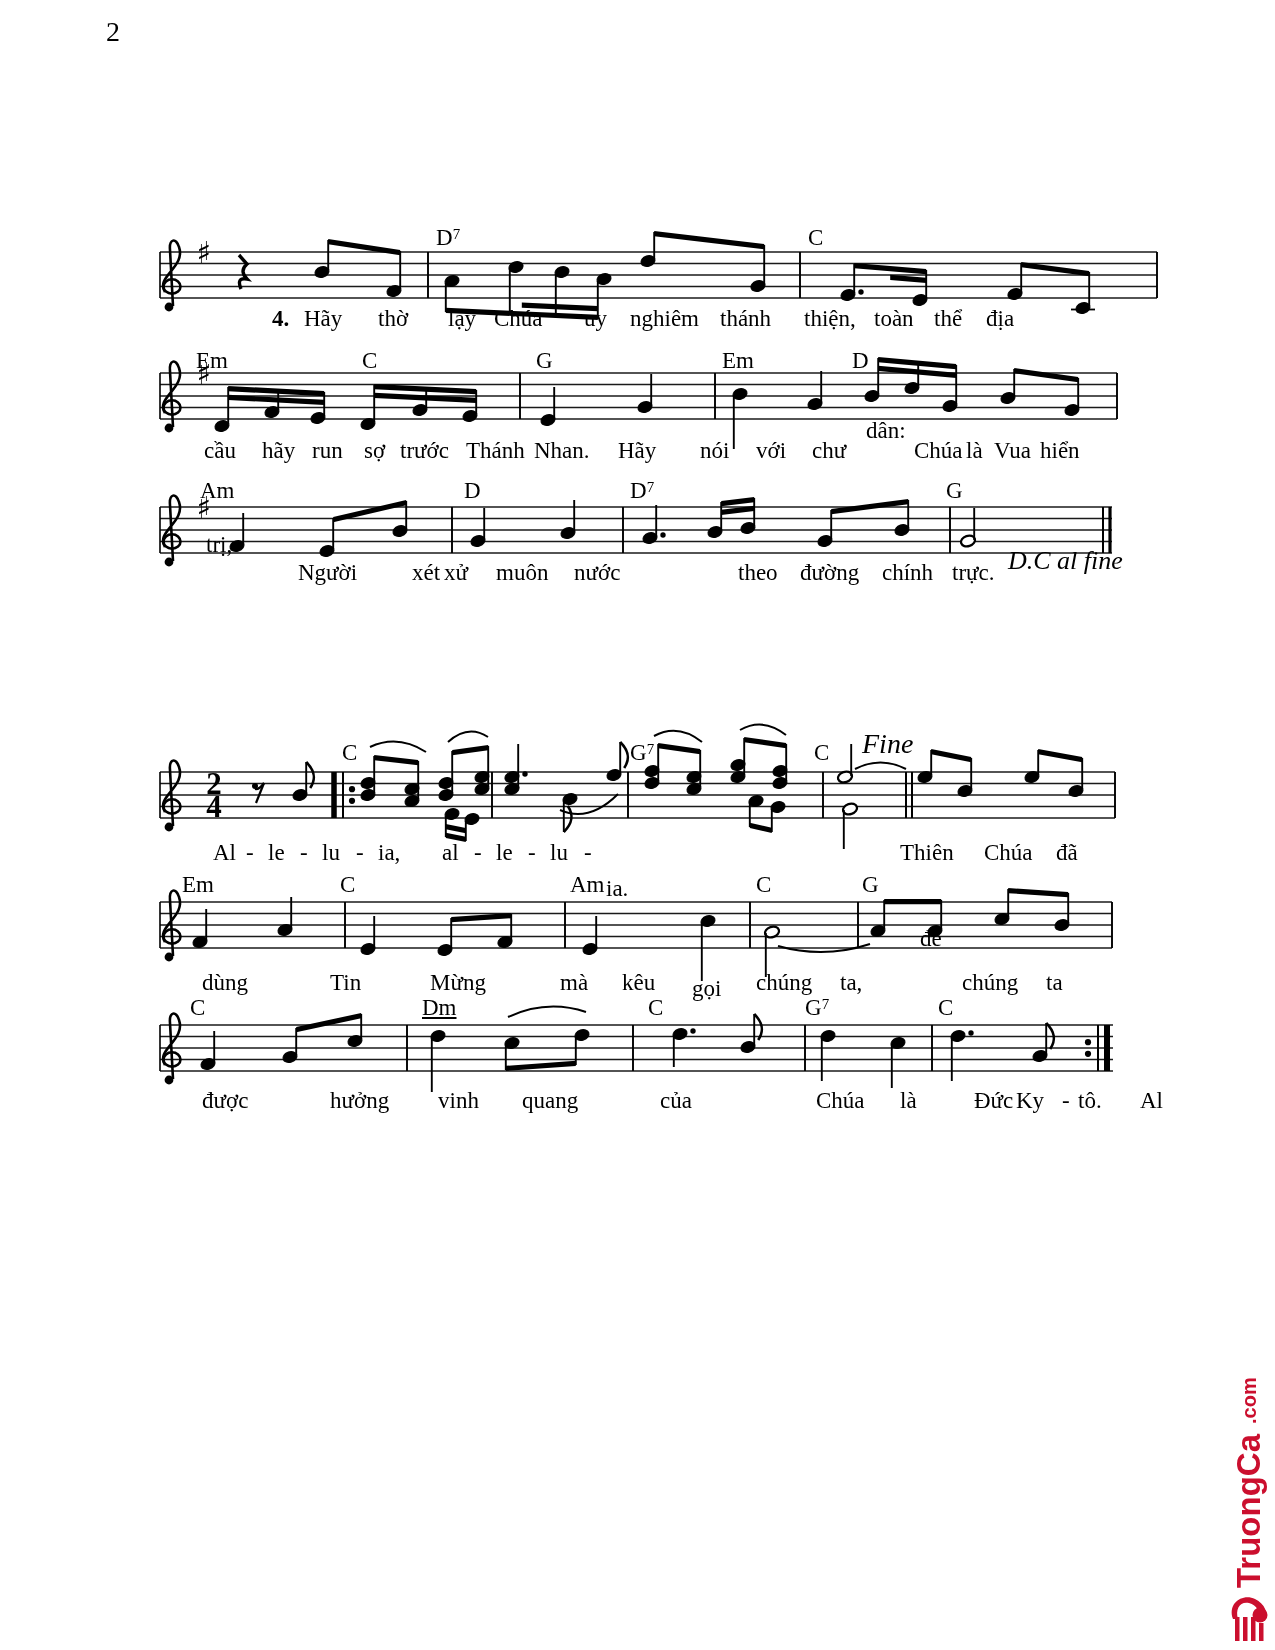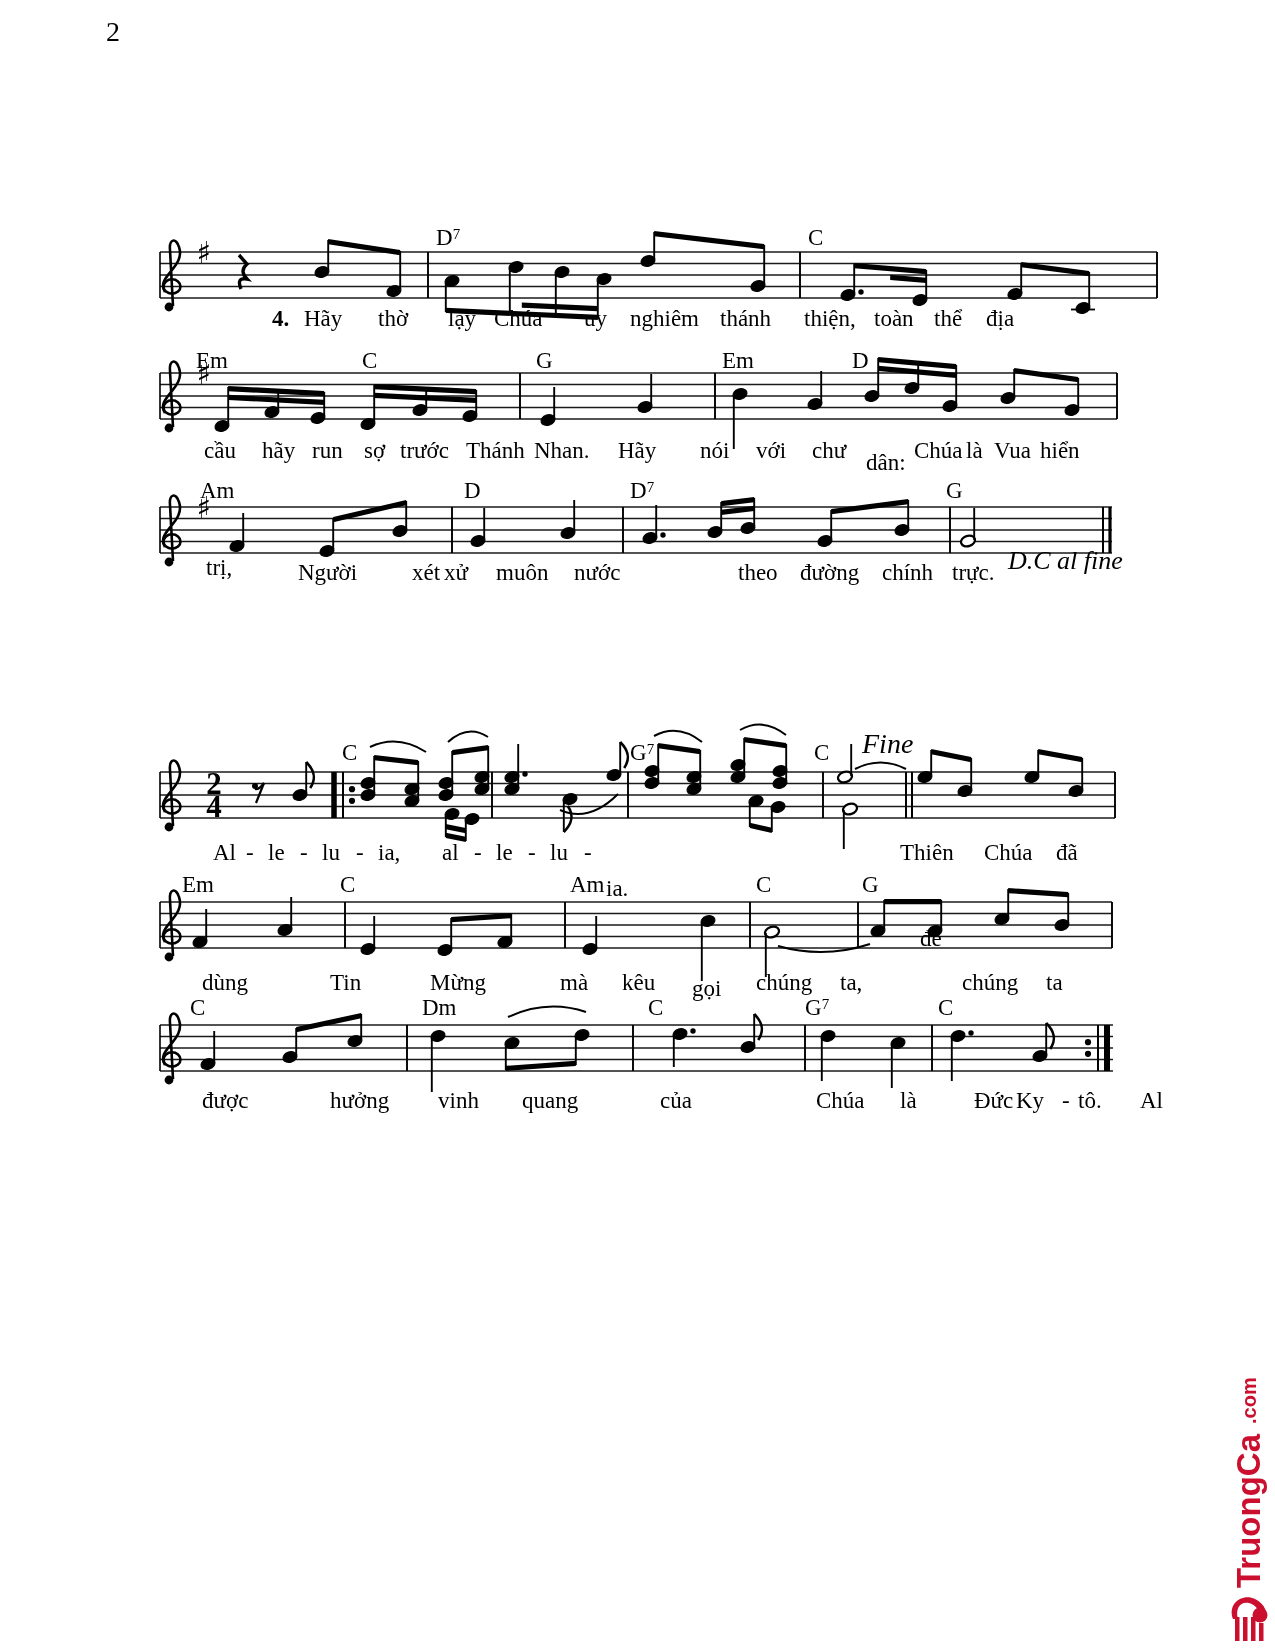--- a/index.html
+++ b/index.html
@@ -398,30 +398,30 @@
       <div class="lyric" style="left: 262px; top: 438px;">hãy</div>
       <div class="lyric" style="left: 312px; top: 438px;">run</div>
       <div class="lyric" style="left: 364px; top: 438px;">sợ</div>
       <div class="lyric" style="left: 400px; top: 438px;">trước</div>
       <div class="lyric" style="left: 466px; top: 438px;">Thánh</div>
       <div class="lyric" style="left: 534px; top: 438px;">Nhan.</div>
       <div class="lyric" style="left: 618px; top: 438px;">Hãy</div>
       <div class="lyric" style="left: 700px; top: 438px;">nói</div>
       <div class="lyric" style="left: 756px; top: 438px;">với</div>
       <div class="lyric" style="left: 812px; top: 438px;">chư</div>
-      <div class="lyric" style="left: 866px; top: 450px;">dân:</div>
+      <div class="lyric" style="left: 866px; top: 418px;">dân:</div>
       <div class="lyric" style="left: 914px; top: 438px;">Chúa</div>
       <div class="lyric" style="left: 966px; top: 438px;">là</div>
       <div class="lyric" style="left: 994px; top: 438px;">Vua</div>
       <div class="lyric" style="left: 1040px; top: 438px;">hiển</div>
       <div class="chord" style="left: 200px; top: 479px;">Am</div>
       <div class="chord" style="left: 464px; top: 479px;">D</div>
       <div class="chord" style="left: 630px; top: 479px;"><span>D</span><sup>7</sup></div>
       <div class="chord" style="left: 946px; top: 479px;">G</div>
-      <div class="lyric" style="left: 206px; top: 555px; text-align: center;">trị,</div>
+      <div class="lyric" style="left: 206px; top: 532px; text-align: center;">trị,</div>
       <div class="lyric" style="left: 298px; top: 560px;">Người</div>
       <div class="lyric" style="left: 412px; top: 560px;">xét</div>
       <div class="lyric" style="left: 444px; top: 560px;">xử</div>
       <div class="lyric" style="left: 496px; top: 560px;">muôn</div>
       <div class="lyric" style="left: 574px; top: 560px;">nước</div>
       <div class="lyric" style="left: 738px; top: 560px;">theo</div>
       <div class="lyric" style="left: 800px; top: 560px; text-align: right;">đường</div>
       <div class="lyric" style="left: 882px; top: 560px;">chính</div>
       <div class="lyric" style="left: 952px; top: 560px;">trực.</div>
       <div class="chord" style="left: 342px; top: 741px;">C</div>
@@ -454,21 +454,21 @@
       <div class="lyric" style="left: 430px; top: 970px;">Mừng</div>
       <div class="lyric" style="left: 560px; top: 970px;">mà</div>
       <div class="lyric" style="left: 622px; top: 970px;">kêu</div>
       <div class="lyric" style="left: 692px; top: 970px; margin-top: 6px;">gọi</div>
       <div class="lyric" style="left: 756px; top: 970px;">chúng</div>
       <div class="lyric" style="left: 840px; top: 970px;">ta,</div>
       <div class="lyric" style="left: 920px; top: 926px;">để</div>
       <div class="lyric" style="left: 962px; top: 970px;">chúng</div>
       <div class="lyric" style="left: 1046px; top: 970px;">ta</div>
       <div class="chord" style="left: 190px; top: 996px;">C</div>
-      <div class="chord" style="left: 422px; top: 996px;">Dm</div>
+      <div class="chord" style="left: 422px; top: 996px; text-decoration: underline;">Dm</div>
       <div class="chord" style="left: 648px; top: 996px;">C</div>
       <div class="chord" style="left: 805px; top: 996px;"><span>G</span><sup>7</sup></div>
       <div class="chord" style="left: 938px; top: 996px;">C</div>
       <div class="lyric" style="left: 202px; top: 1088px;">được</div>
       <div class="lyric" style="left: 330px; top: 1088px;">hưởng</div>
       <div class="lyric" style="left: 438px; top: 1088px;">vinh</div>
       <div class="lyric" style="left: 522px; top: 1088px;">quang</div>
       <div class="lyric" style="left: 660px; top: 1088px;">của</div>
       <div class="lyric" style="left: 816px; top: 1088px;">Chúa</div>
       <div class="lyric" style="left: 900px; top: 1088px;">là</div>

